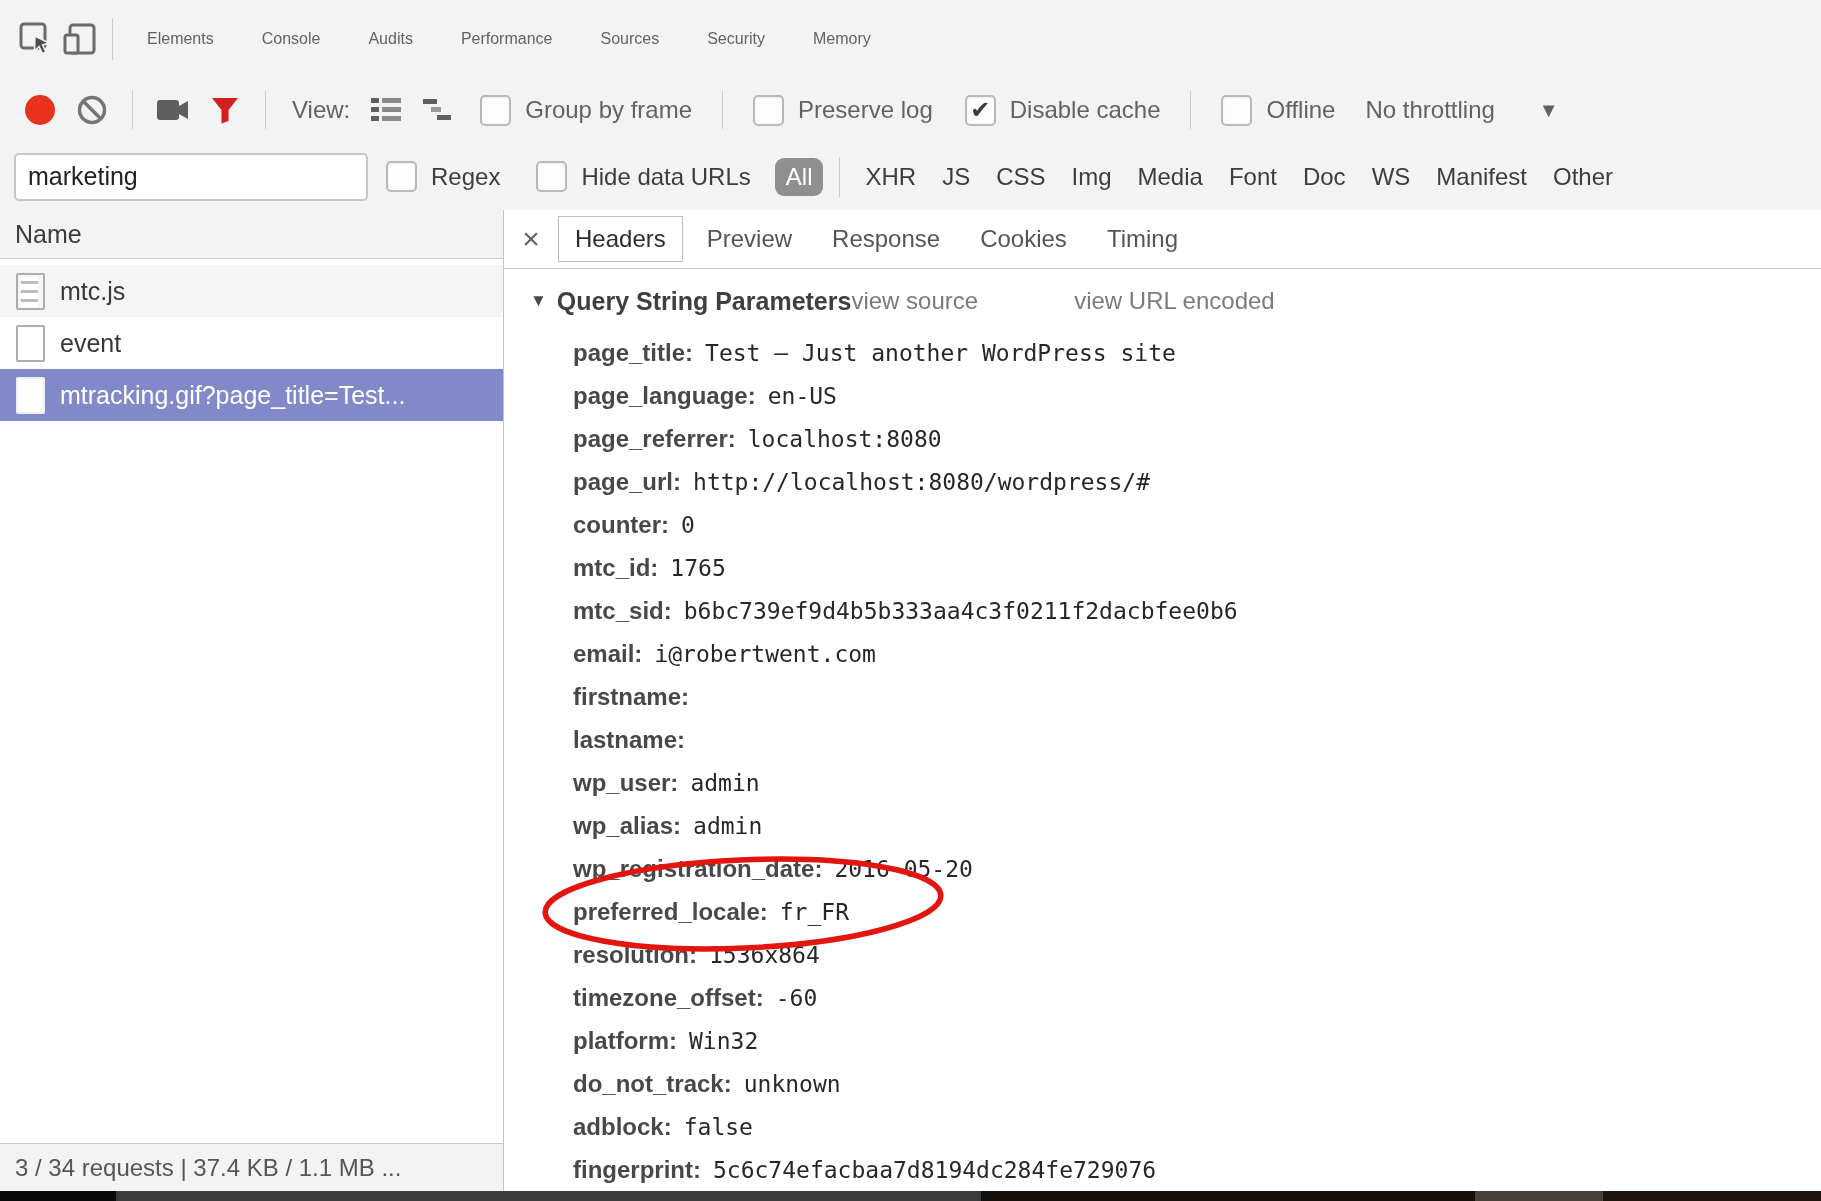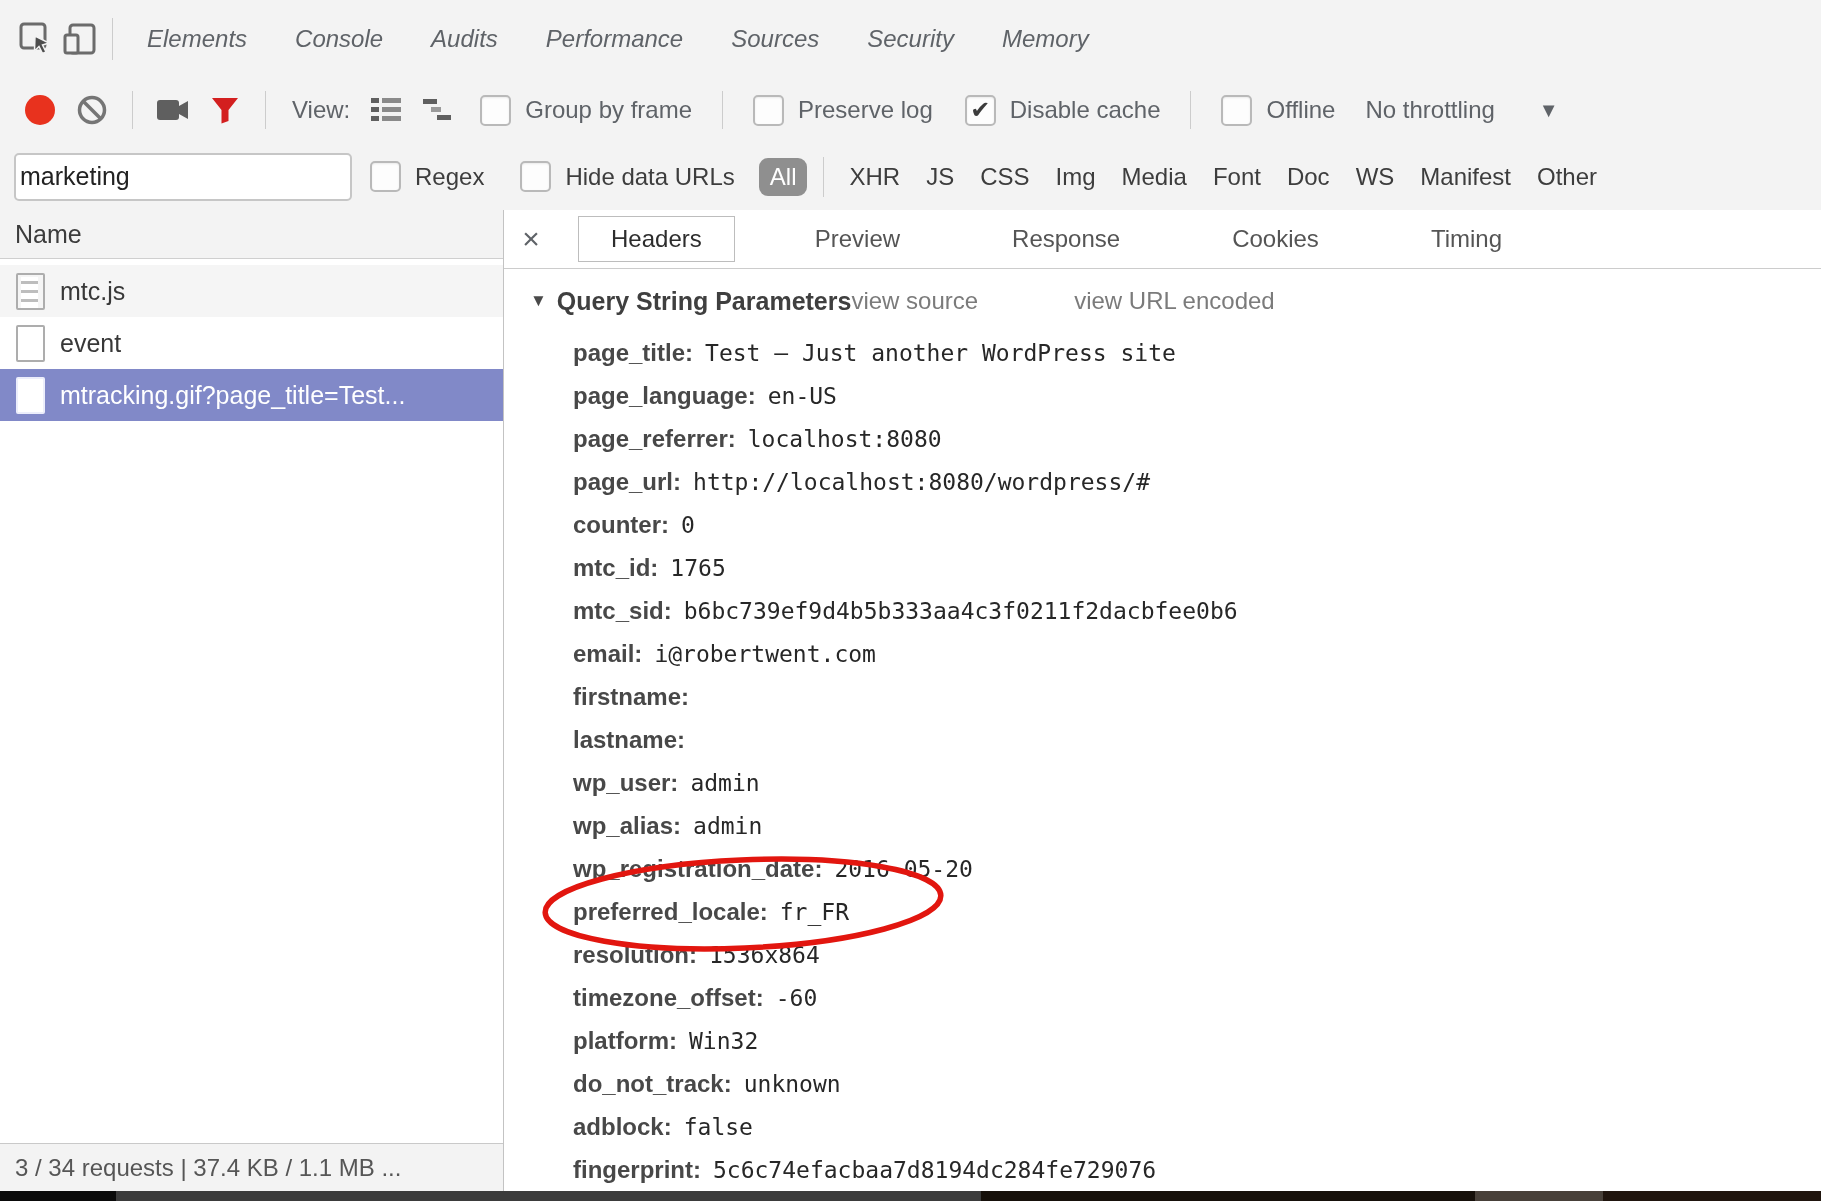--- a/index.html
+++ b/index.html
@@ -8,21 +8,21 @@
        -webkit-font-smoothing:antialiased;}
   .vdiv{width:1px;background:#ccc;align-self:center;}
   
   .tabbar{position:absolute;left:0;top:0;width:1821px;height:77px;
           background:#f3f3f3;border-bottom:1px solid #d5d5d5;
           display:flex;align-items:center;}
   .icon-btn{width:44px;height:44px;display:flex;align-items:center;justify-content:center;cursor:pointer;}
   .tabbar .icon-btn:first-child{margin-left:14px;}
   .tabbar .vdiv{height:42px;margin:0 10px;}
   .main-tab{position:relative;height:77px;display:flex;align-items:center;
-            padding:0 24px;font-size:24px;color:#5f6368;cursor:pointer;font-style:italic;}
+            padding:0 24px;font-size:16px;color:#5f6368;cursor:pointer;}
   .main-tab.active{color:#252525;}
   .main-tab.active::after{content:"";position:absolute;left:6px;right:6px;bottom:0;
             height:7px;background:#4285f4;}
   
   .toolbar{position:absolute;left:0;top:77px;width:1821px;height:66px;
            background:#f3f3f3;border-bottom:1px solid #e2e2e2;
            display:flex;align-items:center;font-size:24px;color:#5f6368;}
   .toolbar .vdiv{height:38px;margin:0 14px;}
   .tool-icon{width:52px;height:52px;display:flex;align-items:center;justify-content:center;cursor:pointer;}
   .record-dot{width:30px;height:30px;border-radius:50%;background:#e8321e;}
@@ -31,21 +31,21 @@
             display:flex;align-items:center;justify-content:center;flex:none;}
   .checkbox.checked::after{content:"✔";font-size:24px;color:#3c3c3c;line-height:1;}
   .cb-group{display:flex;align-items:center;gap:14px;cursor:pointer;margin:0 16px;}
   .throttle{display:flex;align-items:center;gap:44px;margin-left:14px;cursor:pointer;}
   .dd-arrow{font-size:20px;color:#5f6368;}
   
   .filterbar{position:absolute;left:0;top:143px;width:1821px;height:67px;
              background:#f3f3f3;border-bottom:1px solid #c9c9c9;
              display:flex;align-items:center;font-size:24px;color:#3d3d3d;}
   .filter-input{margin-left:14px;width:326px;height:44px;border:2px solid #c6c6c6;
-                border-radius:5px;font-size:25px;color:#222;padding:0 4px;
+                border-radius:5px;font-size:25px;color:#222;padding:0 12px;
                 font-family:"Liberation Sans",sans-serif;background:#fff;outline:none;}
   .filterbar .cb-group{margin:0 18px;}
   .type-pill{margin:0 4px 0 6px;padding:5px 11px;border-radius:9px;background:#8f8f8f;
              color:#fff;cursor:pointer;}
   .filterbar .vdiv{height:40px;margin:0 12px;}
   .type-item{padding:0 13px;cursor:pointer;color:#3d3d3d;}
   
   .panels{position:absolute;left:0;top:210px;width:1572px;height:981px;}
   .left-panel{position:absolute;left:0;top:0;width:503px;height:981px;
               border-right:1px solid #c3c3c3;background:#fff;}
@@ -65,21 +65,21 @@
   .req-row.selected .file-icon{border-color:#eceefb;}
   .status-bar{position:absolute;left:0;top:933px;width:488px;height:47px;
               background:#f3f3f3;border-top:1px solid #c9c9c9;
               display:flex;align-items:center;padding-left:15px;
               font-size:24px;color:#565656;}
   .right-panel{position:absolute;left:504px;top:0;width:1317px;height:981px;background:#fff;}
   .detail-tabs{height:58px;border-bottom:1px solid #ccc;display:flex;
                align-items:center;font-size:24px;color:#555;}
   .close-x{width:46px;height:46px;margin-left:4px;display:flex;align-items:center;
            justify-content:center;font-size:30px;color:#5f6368;cursor:pointer;}
-  .detail-tab{padding:8px 32px;margin:0 24px;cursor:pointer;}
+  .detail-tab{padding:8px 16px;margin:0 4px;cursor:pointer;}
   .detail-tab.active{border:1px solid #bdbdbd;color:#2d2d2d;background:#fff;}
   .content{position:absolute;left:0;top:59px;width:1317px;height:922px;}
   .section-head{margin-top:14px;display:flex;align-items:center;height:36px;}
   .disclosure{margin-left:26px;font-size:17px;color:#4a4a4a;cursor:pointer;}
   .section-title{margin-left:10px;font-size:25px;font-weight:700;color:#3f3f3f;}
   .view-link{font-size:24px;color:#7b7b7b;cursor:pointer;}
   .view-link.src{}
   .view-link.enc{margin-left:96px;}
   .params{margin-top:12px;padding-left:69px;}
   .param{height:43px;line-height:43px;white-space:nowrap;}

